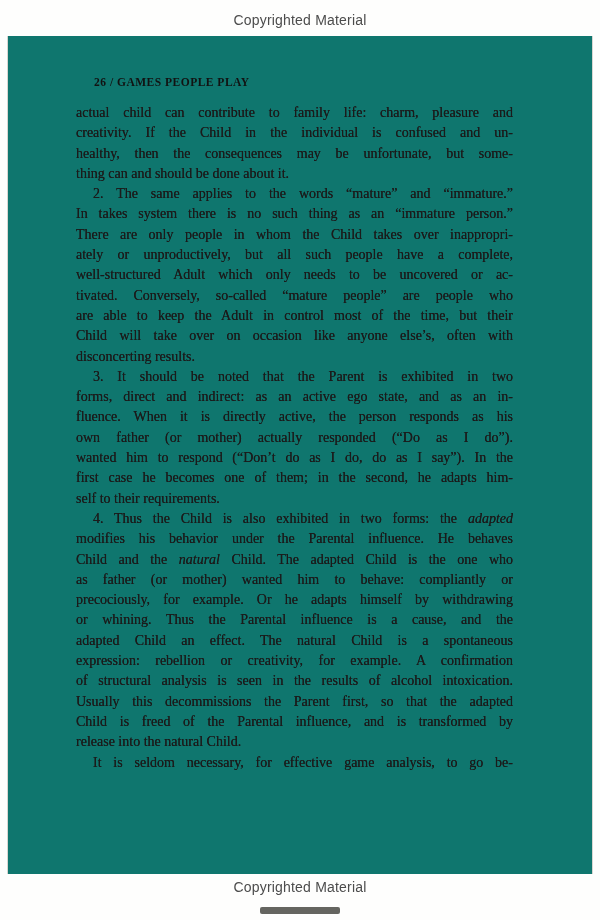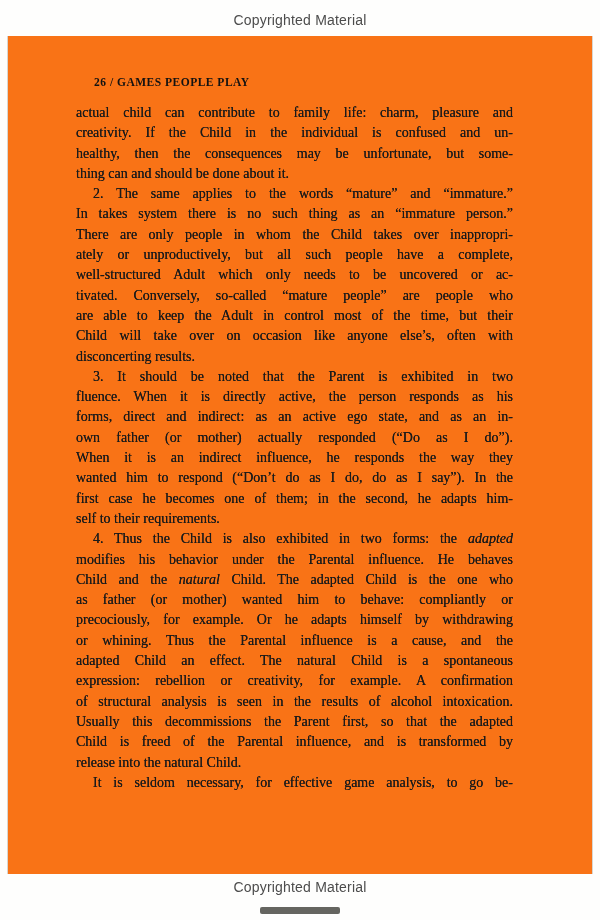--- a/index.html
+++ b/index.html
@@ -32,21 +32,21 @@
   .notice.top { top: 12px; }
   .notice.bottom { top: 879px; }
   .page {
     position: absolute;
     left: 7px;
     right: 7px;
     top: 36px;
     bottom: 46px;
     border-left: 1px solid #d8d6d0;
     border-right: 1px solid #d8d6d0;
-    background: #f97316;
+    background: #0f766e;
     text-decoration: underline;
   }
   .running-head {
     position: absolute;
     left: 86px;
     top: 40px;
     font-weight: bold;
     font-size: 11.5px;
     letter-spacing: 0.5px;
     color: #121212;
@@ -101,24 +101,23 @@
         <div class="line indent"><span>2. The same applies to the words “mature” and “immature.”</span></div>
         <div class="line"><span>In takes system there is no such thing as an “immature person.”</span></div>
         <div class="line"><span>There are only people in whom the Child takes over inappropri-</span></div>
         <div class="line"><span>ately or unproductively, but all such people have a complete,</span></div>
         <div class="line"><span>well-structured Adult which only needs to be uncovered or ac-</span></div>
         <div class="line"><span>tivated. Conversely, so-called “mature people” are people who</span></div>
         <div class="line"><span>are able to keep the Adult in control most of the time, but their</span></div>
         <div class="line"><span>Child will take over on occasion like anyone else’s, often with</span></div>
         <div class="line last"><span>disconcerting results.</span></div>
         <div class="line indent"><span>3. It should be noted that the Parent is exhibited in two</span></div>
+        <div class="line"><span>forms, direct and indirect: as an active ego state, and as an in-</span></div>
         <div class="line"><span>fluence. When it is directly active, the person responds as his</span></div>
-        <div class="line"><span>forms, direct and indirect: as an active ego state, and as an in-</span></div>
         <div class="line"><span>own father (or mother) actually responded (“Do as I do”).</span></div>
-        <div class="line"><span>When it is an indirect influence, he responds the way they</span></div>
         <div class="line"><span>wanted him to respond (“Don’t do as I do, do as I say”). In the</span></div>
         <div class="line"><span>first case he becomes one of them; in the second, he adapts him-</span></div>
         <div class="line last"><span>self to their requirements.</span></div>
         <div class="line indent"><span>4. Thus the Child is also exhibited in two forms: the </span><span class="it">adapted</span></div>
         <div class="line"><span>modifies his behavior under the Parental influence. He behaves</span></div>
         <div class="line"><span>Child and the </span><span class="it">natural</span><span> Child. The adapted Child is the one who</span></div>
         <div class="line"><span>as father (or mother) wanted him to behave: compliantly or</span></div>
         <div class="line"><span>precociously, for example. Or he adapts himself by withdrawing</span></div>
         <div class="line"><span>or whining. Thus the Parental influence is a cause, and the</span></div>
         <div class="line"><span>adapted Child an effect. The natural Child is a spontaneous</span></div>

